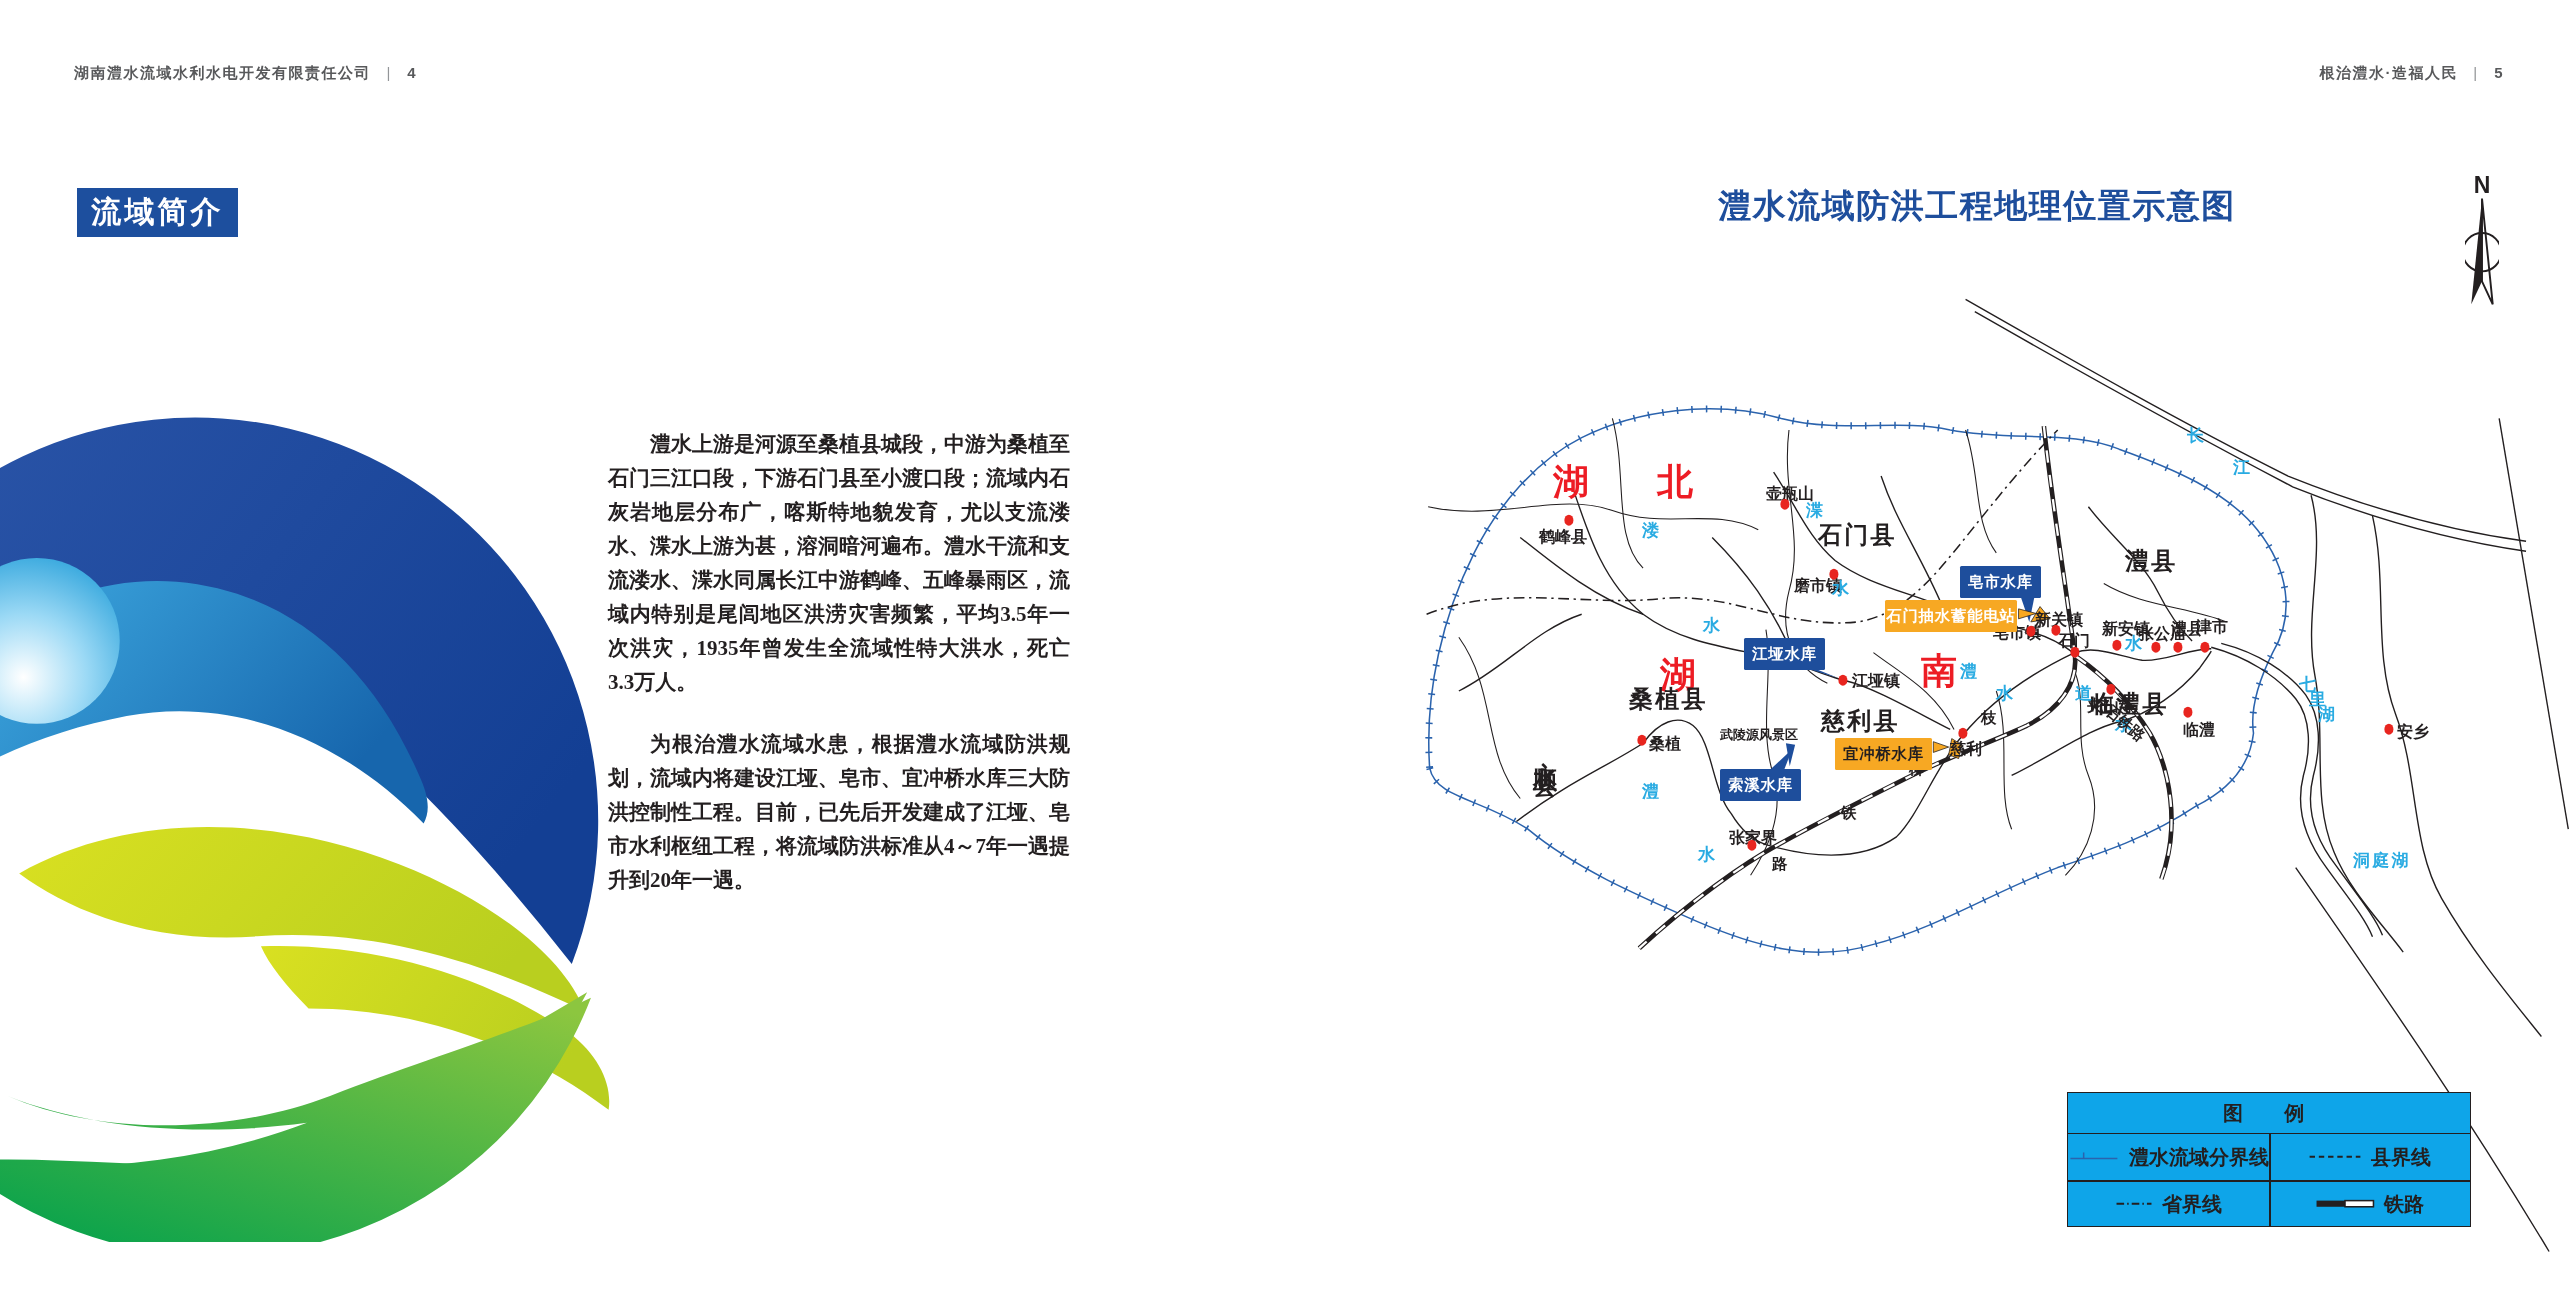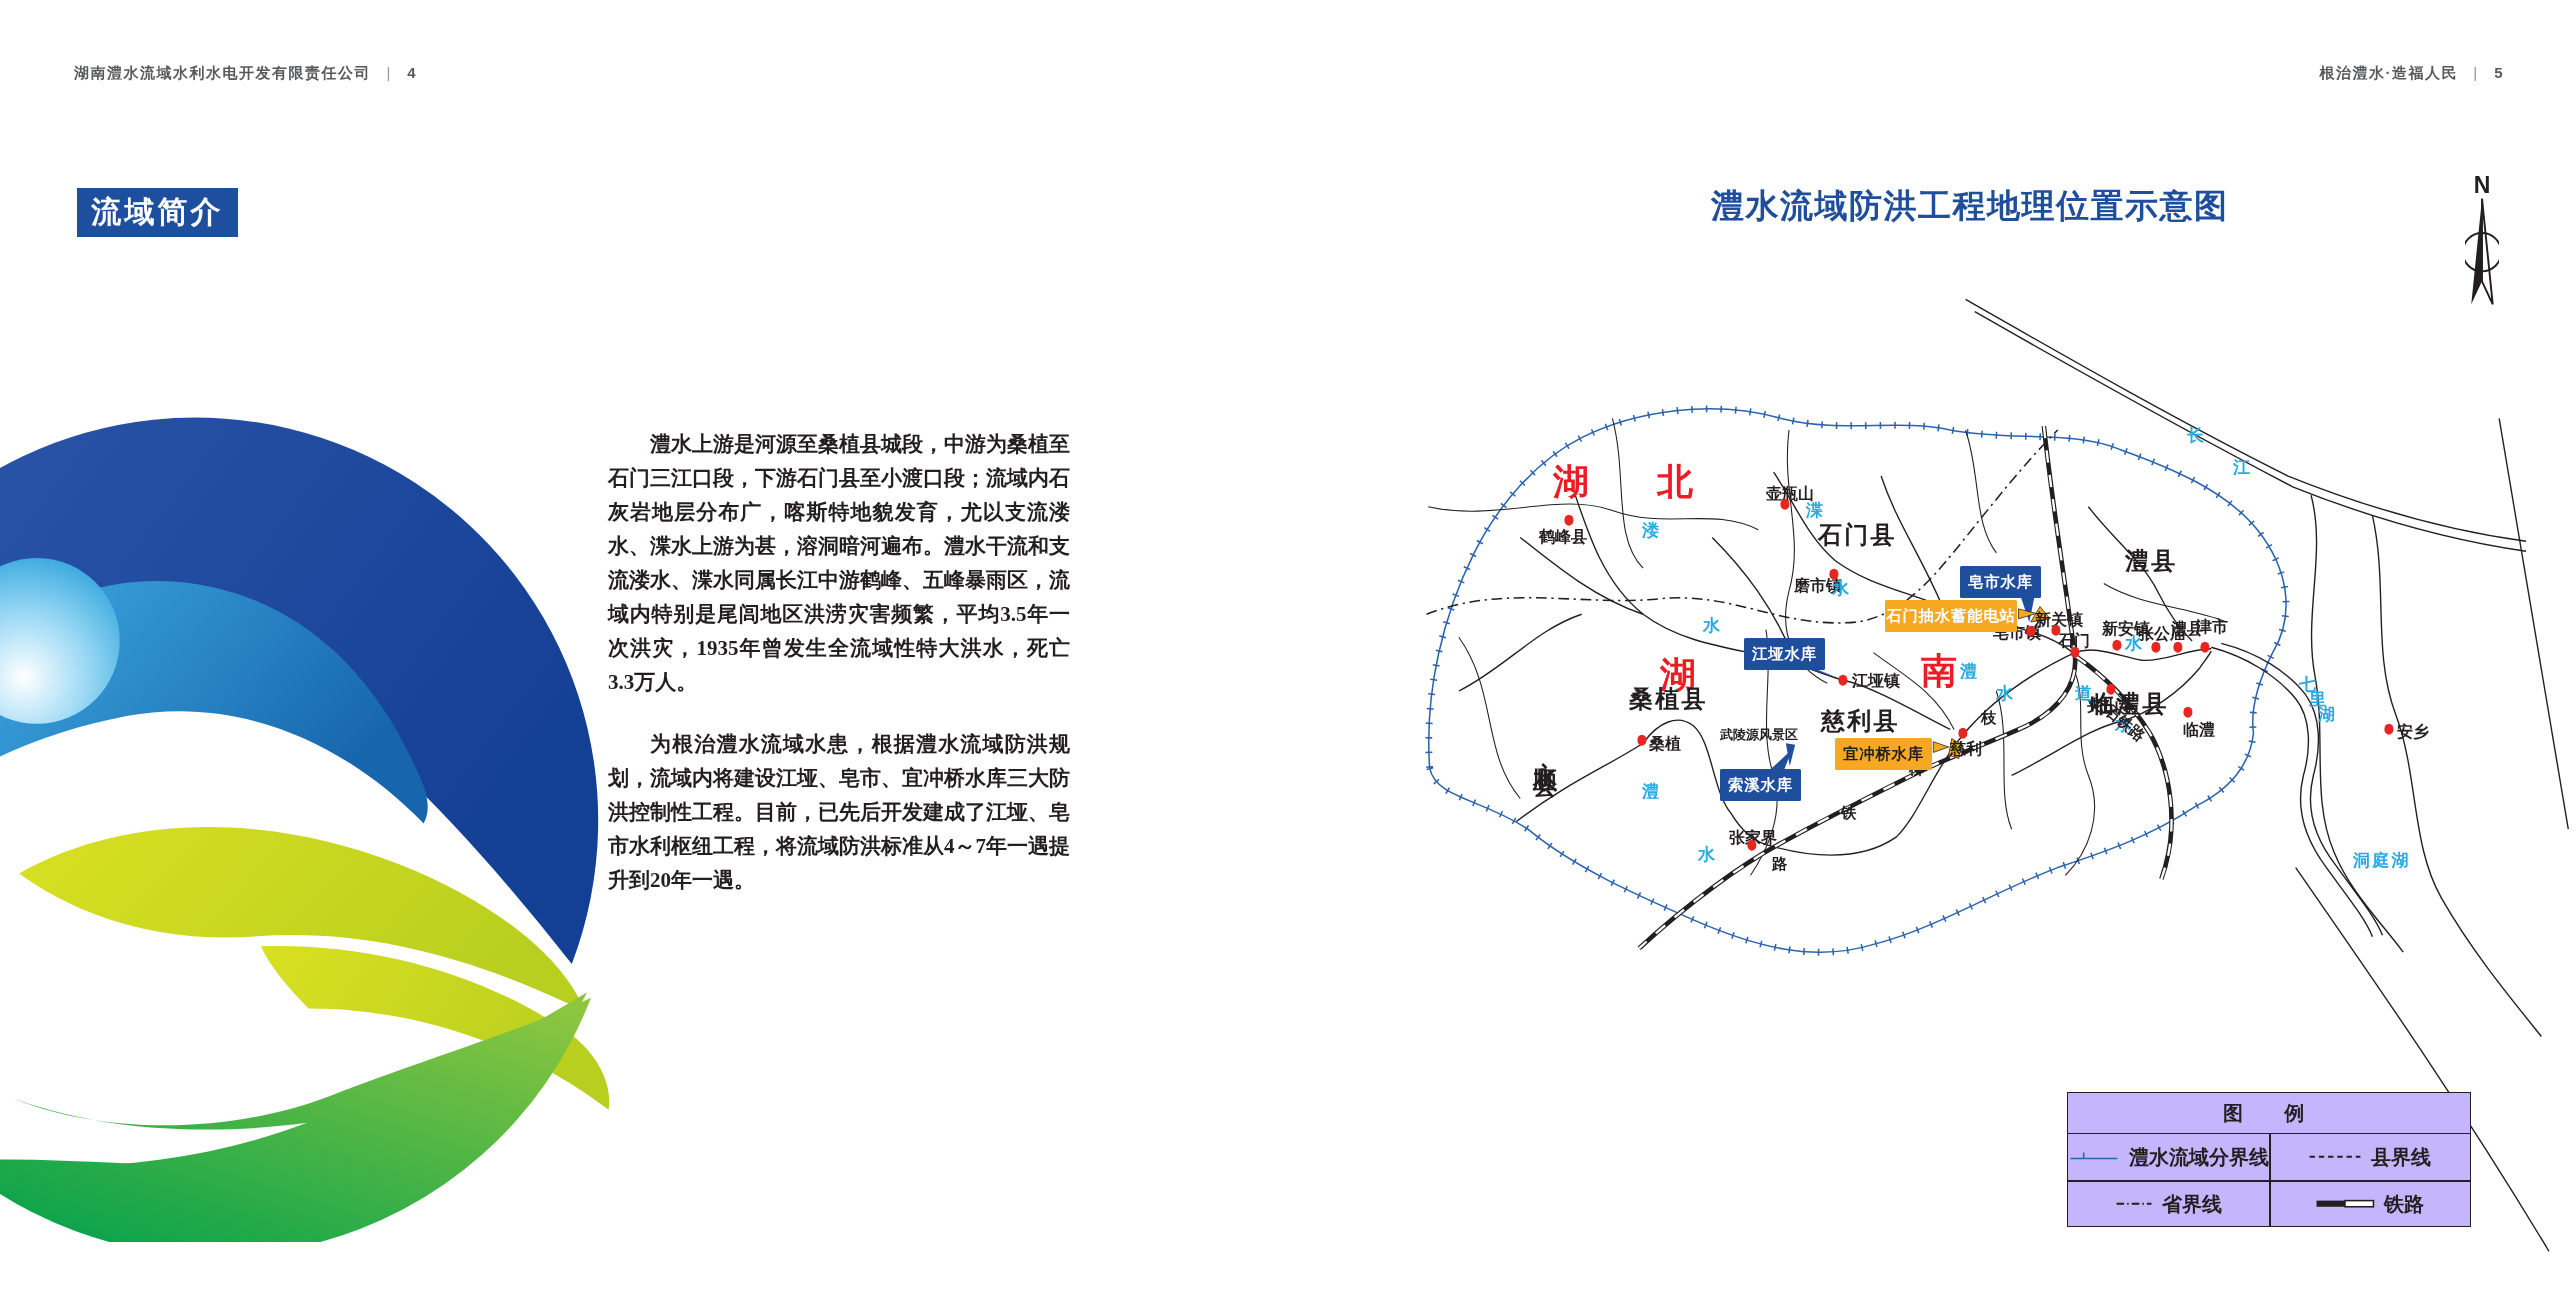--- a/index.html
+++ b/index.html
@@ -13,27 +13,27 @@
   #hdr-right{right:72px;}
   
   #section-badge{position:absolute;left:77px;top:188px;width:161px;height:49px;background:#1d4f9e;
      display:flex;align-items:center;justify-content:center;color:#fff;font-size:30px;font-weight:bold;letter-spacing:3.1px;}
   
   #body-text{position:absolute;left:608px;top:427px;width:462px;
      font-family:"Liberation Serif","DejaVu Serif",serif;
      font-size:21px;line-height:34px;font-weight:700;text-align:justify;color:#231f20;}
   #body-text p{margin:0 0 28px 0;text-indent:2em;}
   
-  #map-title{position:absolute;left:1711px;top:184px;width:614px;
+  #map-title{position:absolute;left:1670px;top:184px;width:614px;text-align:center;
      font-size:33px;font-weight:bold;color:#1e4e9c;letter-spacing:1.5px;}
   
   #compass{position:absolute;left:2459px;top:174px;width:46px;text-align:center;}
   #compass .n{font-size:23px;font-weight:bold;color:#231f20;line-height:23px;}
   
-  #legend{position:absolute;left:2067px;top:1092px;width:402px;height:133px;border:1.9px solid #231f20;background:#c4b5fd;}
+  #legend{position:absolute;left:2067px;top:1092px;width:402px;height:133px;border:1.9px solid #231f20;background:#0ea5e9;}
   #legend .lg-title{height:40px;border-bottom:1.9px solid #231f20;display:flex;align-items:center;justify-content:center;
      font-size:20px;font-weight:bold;letter-spacing:10.7px;}
   #legend .lg-grid{position:relative;height:93px;}
   #legend .lg-vline{position:absolute;left:201px;top:0;bottom:0;width:1.5px;background:#231f20;}
   #legend .lg-hline{position:absolute;left:0;right:0;top:46px;height:1.5px;background:#231f20;}
   #legend .lg-cell{position:absolute;width:201px;height:46px;display:flex;align-items:center;justify-content:center;gap:9.2px;}
   #legend .lg-cell .lbl{font-size:20px;font-weight:bold;white-space:nowrap;}
   
   #map-labels{position:absolute;left:0;top:0;width:2576px;height:1306px;pointer-events:none;}
   .ml{position:absolute;white-space:nowrap;}

